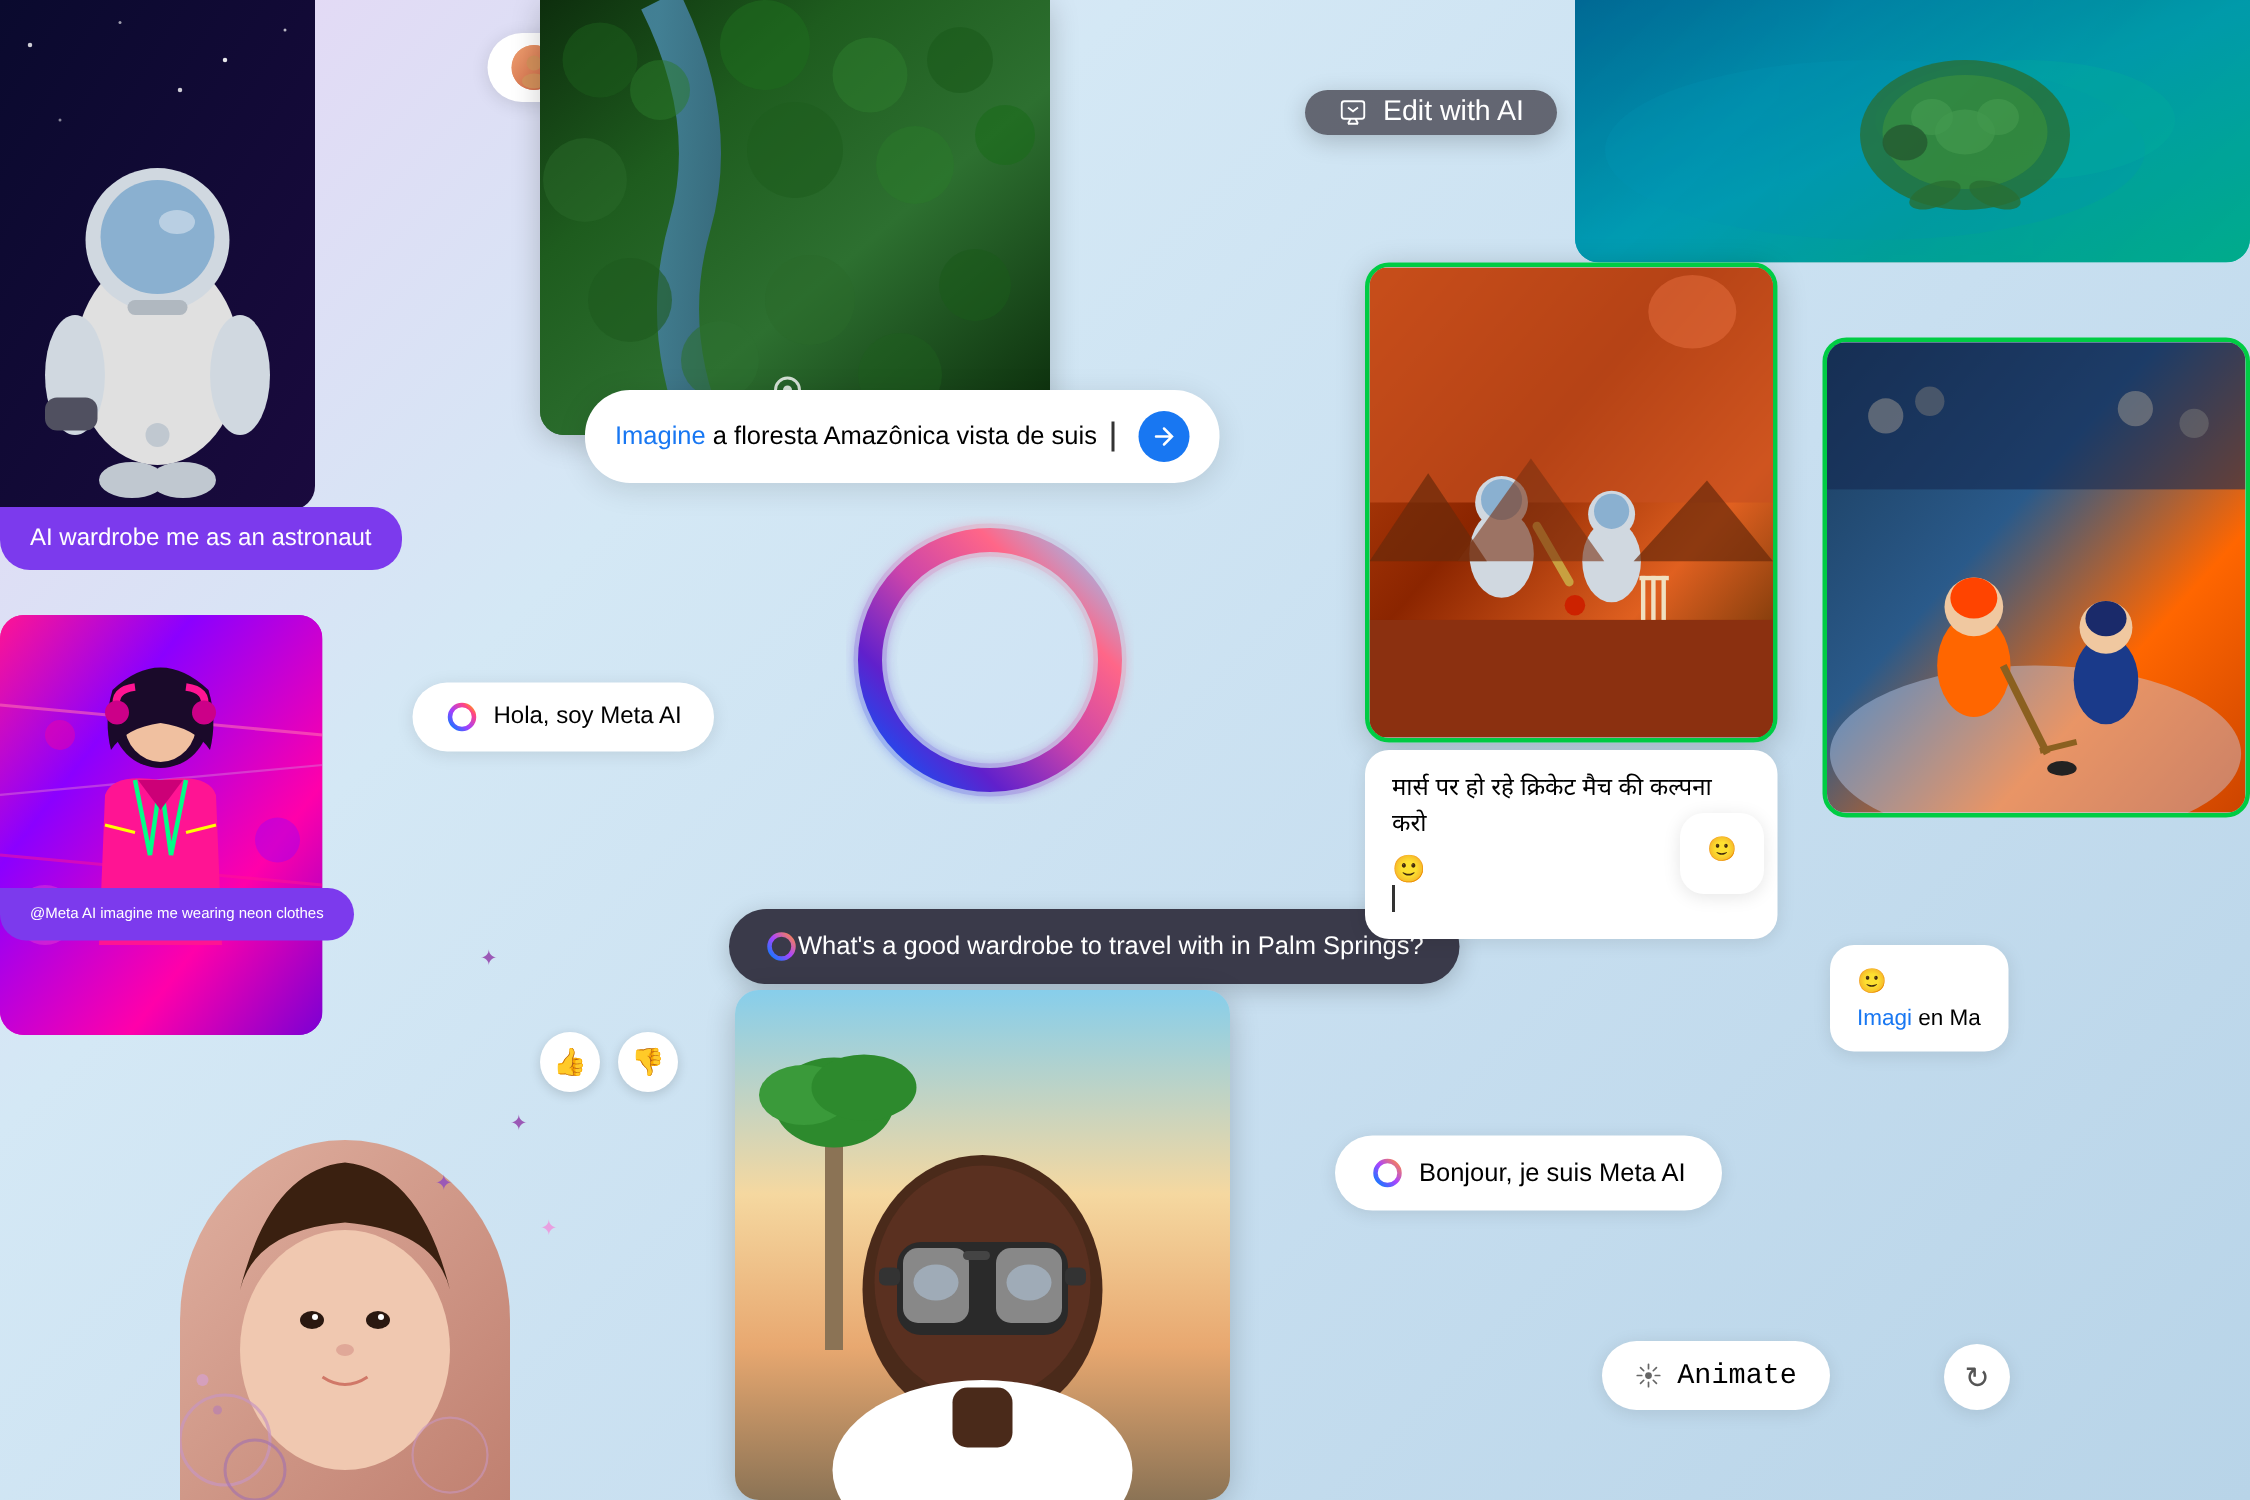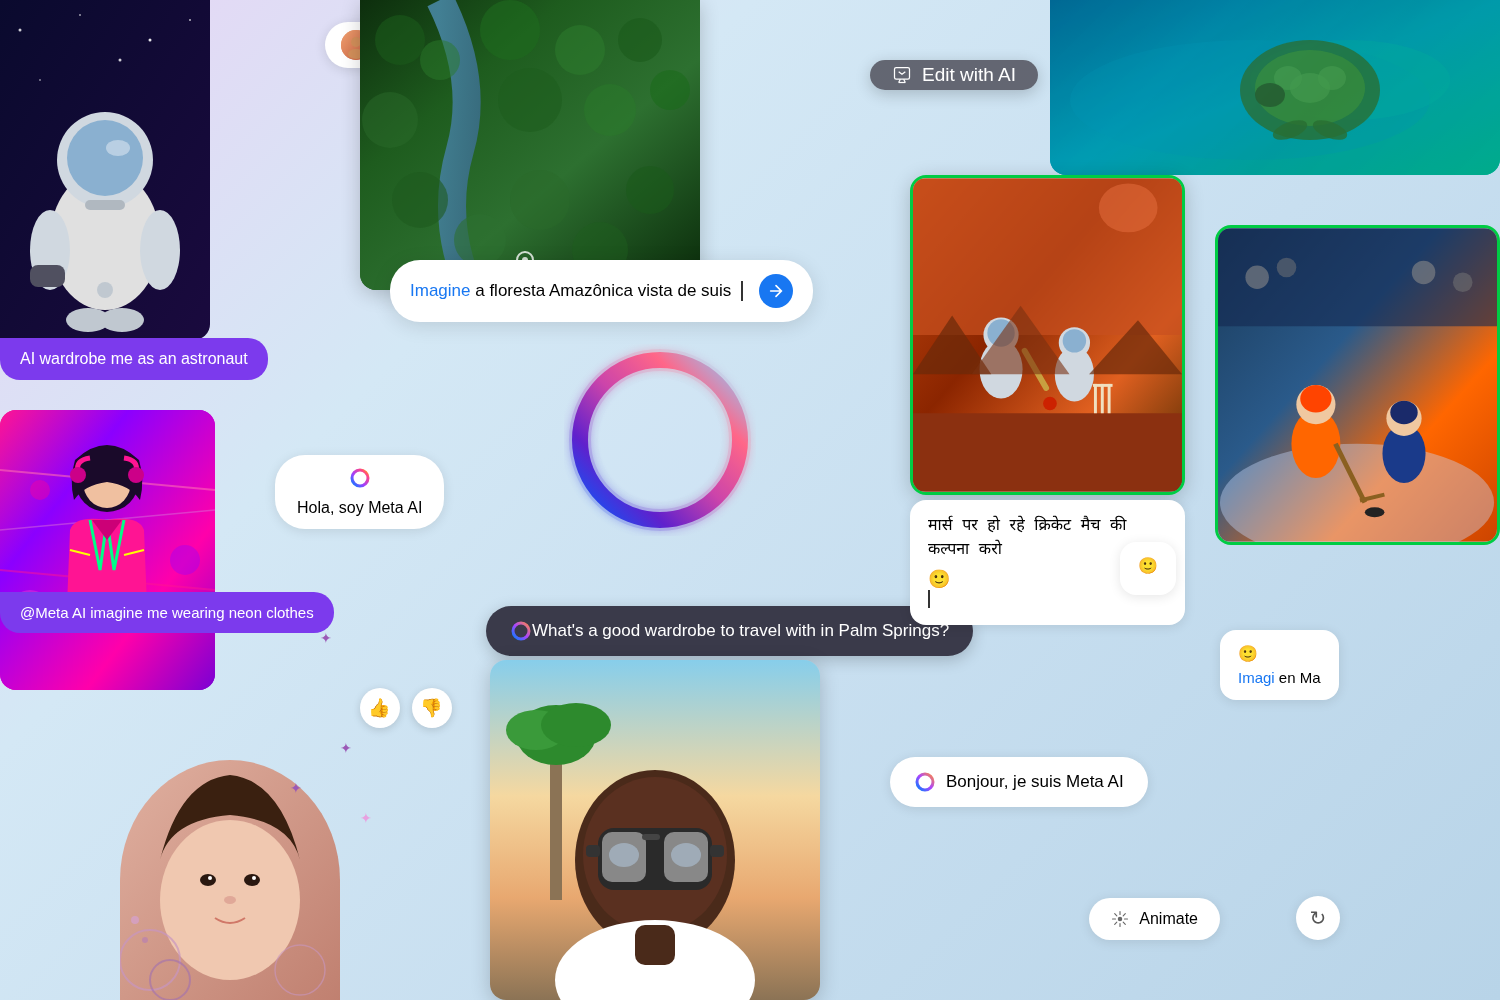--- a/index.html
+++ b/index.html
@@ -131,21 +131,20 @@
       top: 455px;
       left: 275px;
       background: white;
       border-radius: 30px;
       padding: 12px 22px;
       display: flex;
       align-items: center;
       gap: 10px;
       font-size: 16px;
       box-shadow: 0 2px 12px rgba(0,0,0,0.1);
-      flex-direction: column;
     }
     .small-ring {
       width: 22px;
       height: 22px;
       flex-shrink: 0;
     }
 
     
     .neon-image {
       position: absolute;
@@ -165,21 +164,21 @@
 
     
     .neon-clothes-bubble {
       position: absolute;
       top: 592px;
       left: 0;
       background: #7c3aed;
       color: white;
       border-radius: 0 20px 20px 20px;
       padding: 12px 20px;
-      font-size: 15px;
+      font-size: 10px;
       max-width: 340px;
     }
 
     
     .thumbs {
       position: absolute;
       top: 688px;
       left: 360px;
       display: flex;
       gap: 12px;
@@ -257,21 +256,20 @@
       background: white;
       border-radius: 16px;
       padding: 14px 18px;
       width: 275px;
       font-size: 15px;
       box-shadow: 0 2px 12px rgba(0,0,0,0.1);
     }
     .cricket-prompt-text {
       font-size: 16px;
       line-height: 1.5;
-      font-family: Liberation Mono, monospace;
     }
     .cricket-emoji {
       margin-top: 6px;
       font-size: 18px;
     }
 
     
     .edit-ai-btn {
       position: absolute;
       top: 60px;
@@ -363,22 +361,23 @@
     .animate-btn {
       position: absolute;
       bottom: 60px;
       right: 280px;
       background: white;
       border-radius: 30px;
       padding: 12px 22px;
       display: flex;
       align-items: center;
       gap: 10px;
-      font-size: 16px;
+      font-size: 19px;
       box-shadow: 0 2px 12px rgba(0,0,0,0.1);
+      font-family: Liberation Mono, monospace;
     }
 
     
     .refresh-btn {
       position: absolute;
       bottom: 60px;
       right: 160px;
       background: white;
       border-radius: 50%;
       width: 44px;

